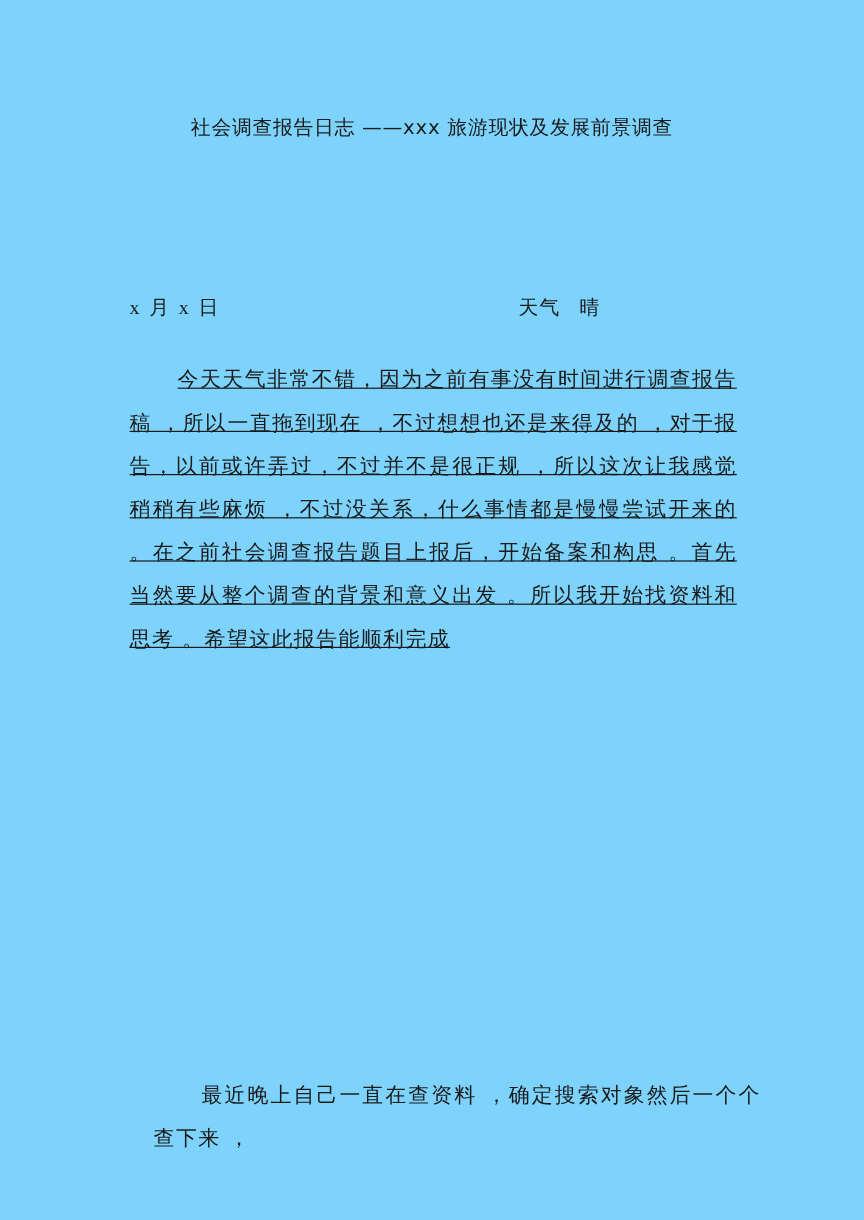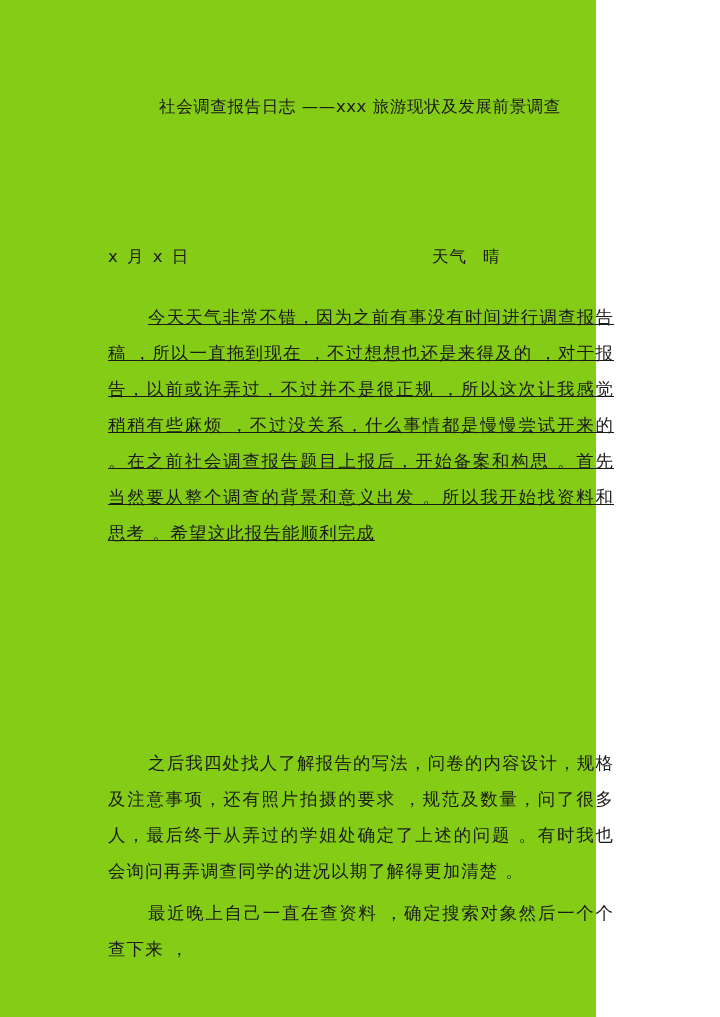--- a/index.html
+++ b/index.html
@@ -1,51 +1,50 @@
 <!DOCTYPE html>
 <html><head>
 <meta charset="utf-8">
 <style>
   html, body { margin: 0; padding: 0; background: #ffffff; }
   body {
     width: 720px; height: 1017px; overflow: hidden; position: relative;
     font-family: "DejaVu Sans", "Liberation Sans", sans-serif;
     color: #1a1a1a;
   }
-  .page { position: absolute; left: 0; top: 0; width: 596px; height: 1017px; background: #84cc16; }
+  .page { position: absolute; left: 0; top: 0; width: 720px; height: 1017px; background: #7dd3fc; }
   .title {
     position: absolute; top: 96px; left: 0; width: 720px; text-align: center;
     font-size: 16.5px; letter-spacing: 0.6px; line-height: 22px;
   }
   .dateline {
     position: absolute; top: 246px; left: 108px; width: 504px; height: 22px;
-    font-size: 16.5px; line-height: 22px;
+    font-size: 16.5px; line-height: 22px; font-family: Liberation Serif, serif;
   }
   .dateline .date { position: absolute; left: 0; top: 0; letter-spacing: 2px; }
   .dateline .weather { position: absolute; left: 324px; top: 0; letter-spacing: 1px; }
   .dateline .weather .val { margin-left: 16px; }
   .para {
     position: absolute; left: 108px; width: 506px;
     font-size: 17.4px; line-height: 36px; letter-spacing: 1.2px;
     text-indent: 2.3em; text-align: justify; word-break: break-all;
   }
   #p1 { top: 282px; text-decoration: underline; }
   #p2 { top: 506px; }
   #p3 { top: 728px; }
-  #p4 { top: 878px; }
+  #p4 { top: 878px; margin-left: 20px; }
 </style>
 </head>
 <body>
 
 <div class="page">
   <div class="title">社会调查报告日志 ——xxx 旅游现状及发展前景调查</div>
 
   <div class="dateline">
     <span class="date">x 月 x 日</span>
     <span class="weather">
       <span>天气</span><span class="val">晴</span>
     </span>
   </div>
 
   <p class="para" id="p1">今天天气非常不错，因为之前有事没有时间进行调查报告稿 ，所以一直拖到现在 ，不过想想也还是来得及的 ，对于报告，以前或许弄过，不过并不是很正规 ，所以这次让我感觉稍稍有些麻烦 ，不过没关系，什么事情都是慢慢尝试开来的 。在之前社会调查报告题目上报后，开始备案和构思 。首先当然要从整个调查的背景和意义出发 。所以我开始找资料和思考 。希望这此报告能顺利完成</p>
-  <p class="para" id="p3">之后我四处找人了解报告的写法，问卷的内容设计，规格及注意事项，还有照片拍摄的要求 ，规范及数量，问了很多人，最后终于从弄过的学姐处确定了上述的问题 。有时我也会询问再弄调查同学的进况以期了解得更加清楚 。</p>
   <p class="para" id="p4">最近晚上自己一直在查资料 ，确定搜索对象然后一个个查下来 ，</p>
 </div>
 
 </body></html>

